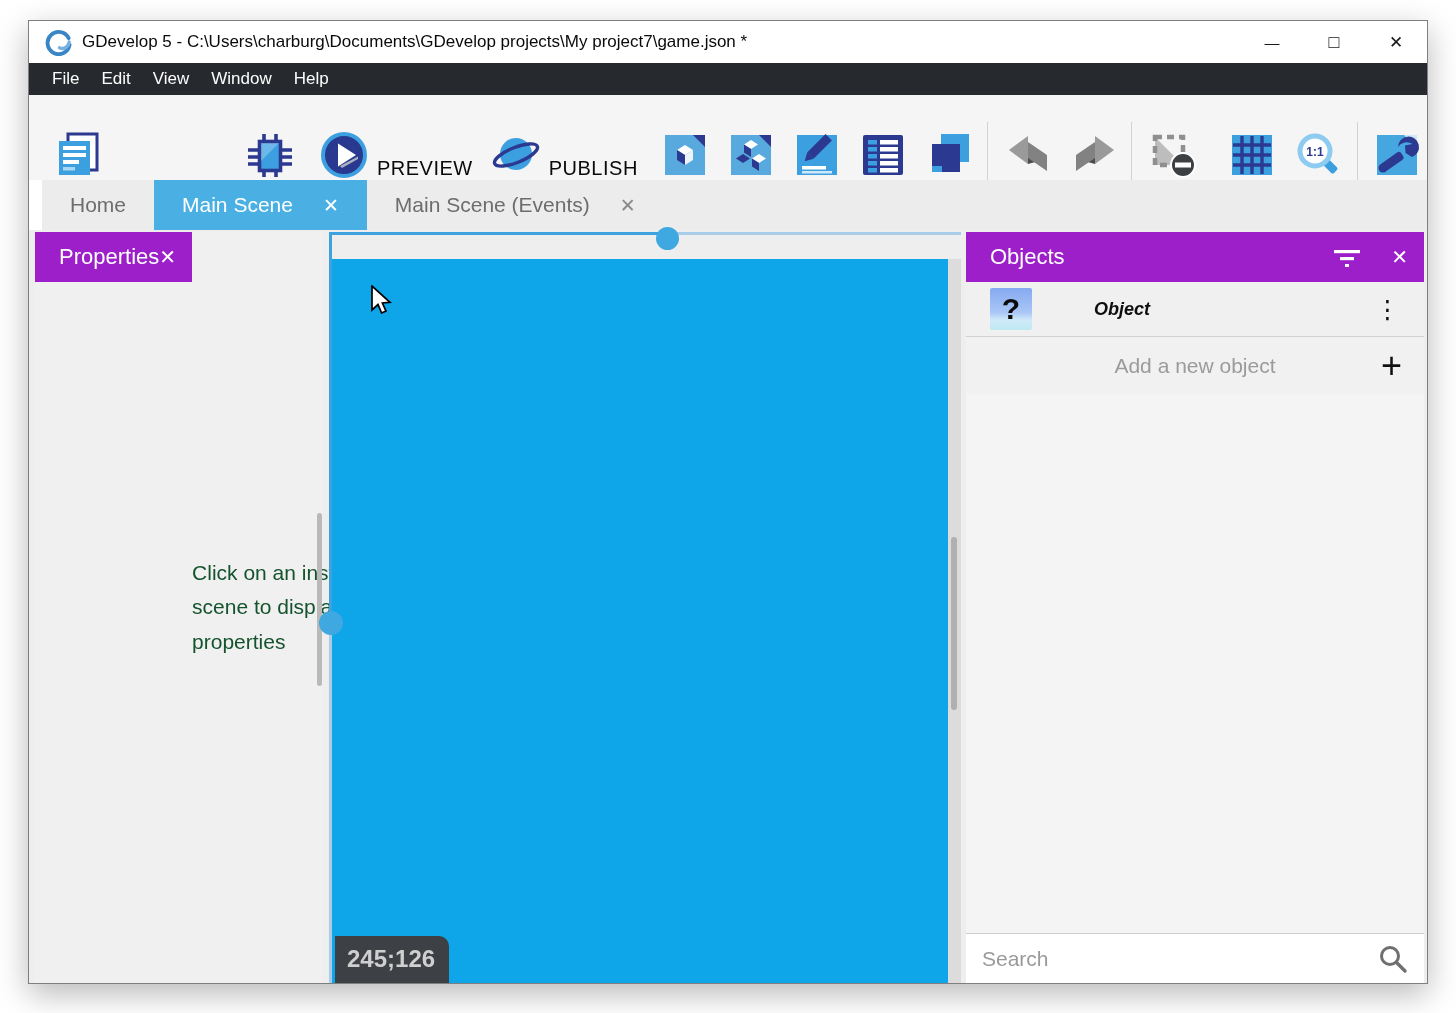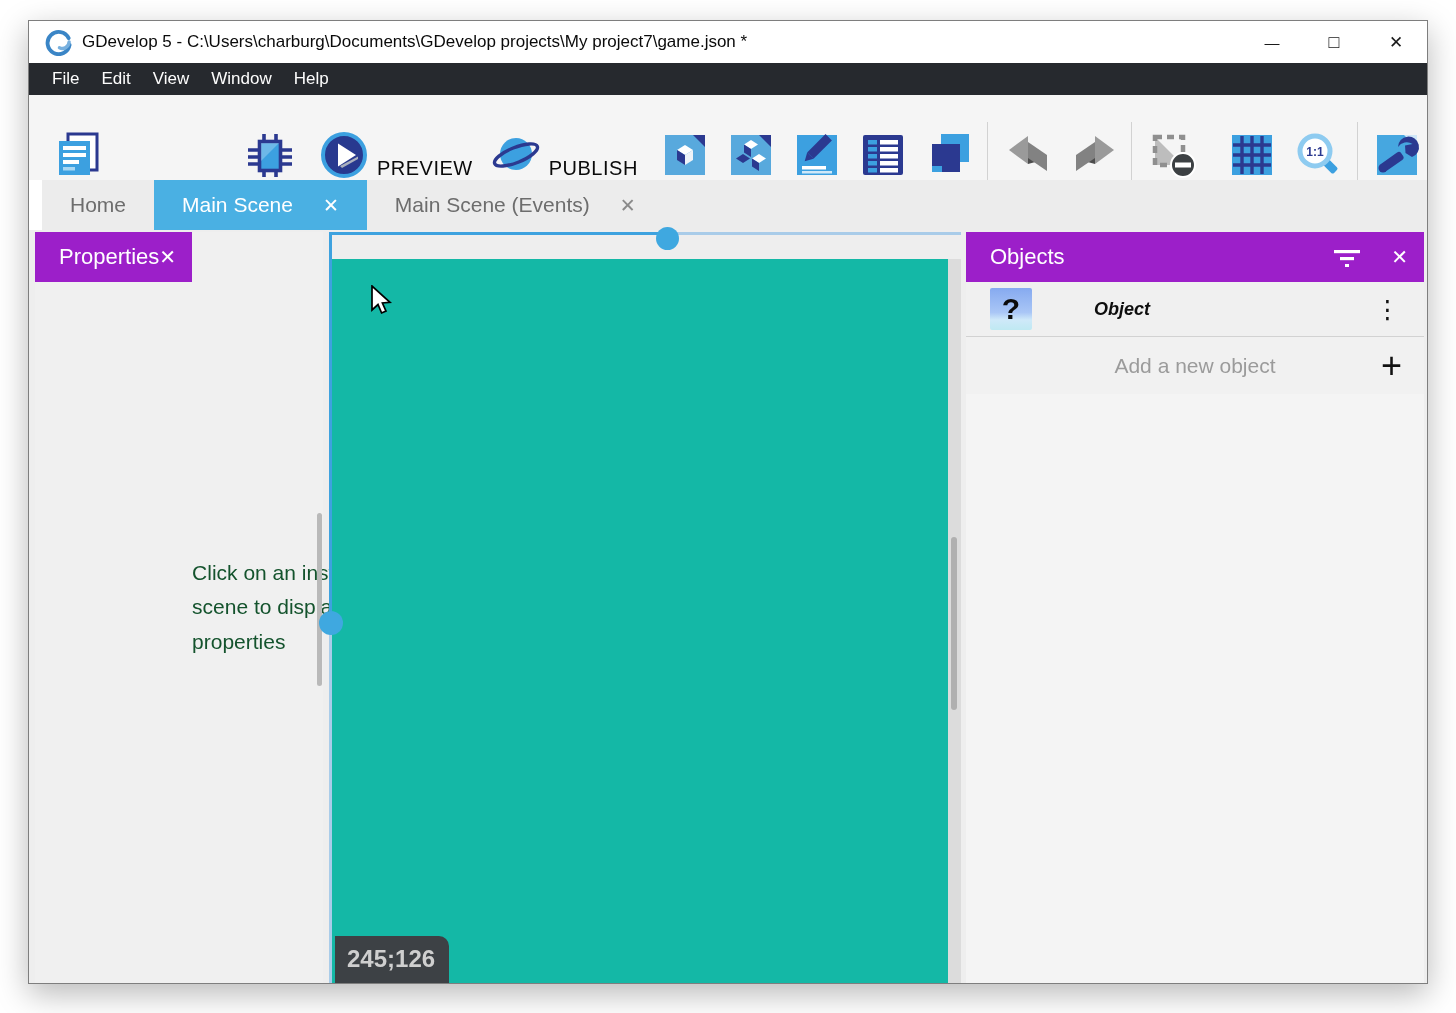--- a/index.html
+++ b/index.html
@@ -37,21 +37,21 @@
                   padding:0 16px 0 24px; font-size:22px; flex:0 0 auto; }
   .panel-close { margin-left:auto; font-size:20px; color:#fff; }
   
   .properties-panel { position:absolute; left:6px; top:2px; bottom:0; width:288px;
                       background:#f0f0f0; display:flex; flex-direction:row; }
   .properties-body { flex:1; display:flex; align-items:center; justify-content:center; }
   .properties-msg { width:252px; text-align:left; color:#14532d; font-size:21px; line-height:1.65; }
   .prop-scroll-thumb { position:absolute; right:1px; top:281px; width:5px; height:173px;
                        background:#b9b9b9; border-radius:3px; }
   
-  .canvas { position:absolute; left:303px; top:5px; right:466px; bottom:0; background:#14b8a6;margin-top:24px; }
+  .canvas { position:absolute; left:303px; top:5px; right:466px; bottom:0; background:#0ea5e9;margin-top:24px; }
   .canvas-track { position:absolute; right:0; top:0; bottom:0; width:13px; background:#dcdcdc; }
   .canvas-scroll-thumb { position:absolute; right:4px; top:278px; width:6px; height:173px;
                          background:#b0b0b0; border-radius:3px; }
   .coord-badge { position:absolute; left:3px; bottom:0; background:#3d4145; color:#cfcfcf;
                  font-size:24px; font-weight:bold; padding:9px 14px 10px 12px;
                  border-top-right-radius:10px; }
   
   .h-split-left  { position:absolute; left:303px; top:2px; width:335px; height:3px; background:#3ea2df; }
   .h-split-right { position:absolute; left:638px; top:2px; width:294px; height:3px; background:#a9cce9; }
   .h-handle { position:absolute; left:627px; top:-3px; width:23px; height:23px; border-radius:50%; background:#3fa8e0; }
@@ -278,15 +278,22 @@
         <span class="object-menu-dots">⋮</span>
       </div>
 
       <div class="add-row">
         <span>Add a new object</span>
         <span class="add-plus">+</span>
       </div>
 
       <div class="objects-filler"></div>
 
+      <div class="search-row">
+        <input class="search-input" type="text" placeholder="Search" style="">
+        <svg width="30" height="30" viewBox="0 0 30 30">
+          <circle cx="12" cy="12" r="8.5" fill="none" stroke="#6f6f6f" stroke-width="3"></circle>
+          <line x1="18.5" y1="18.5" x2="27" y2="27" stroke="#6f6f6f" stroke-width="3.4" stroke-linecap="round"></line>
+        </svg>
+      </div>
     </div>
   </div>
 </div>
 
 </body></html>

